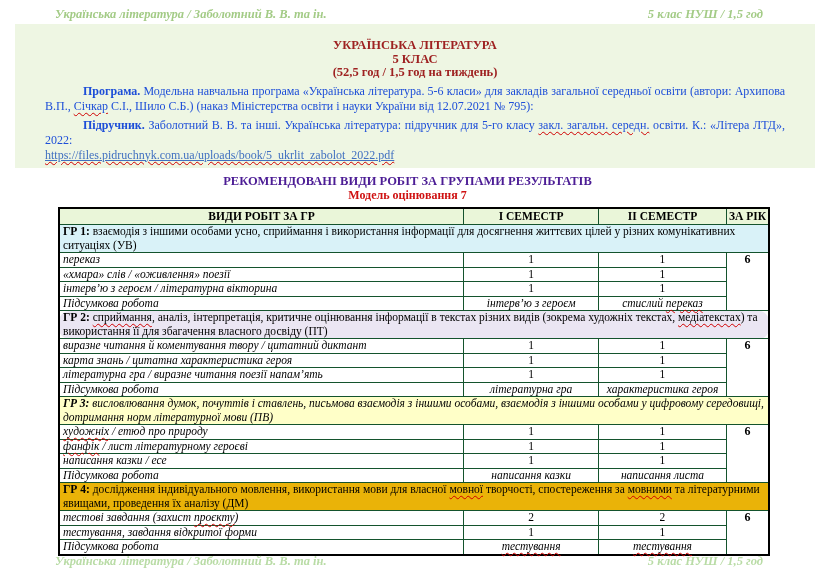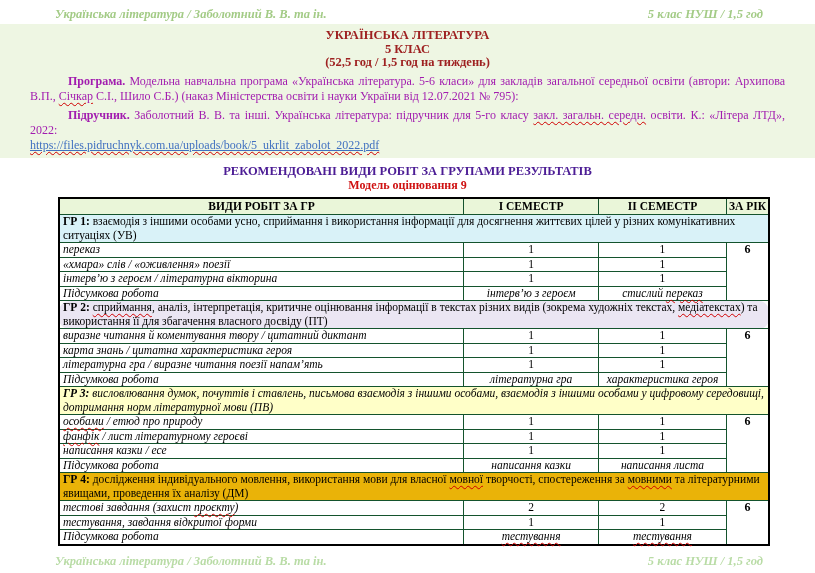--- a/index.html
+++ b/index.html
@@ -10,23 +10,23 @@
   .runhead {
     display:flex; justify-content:space-between;
     padding:7px 52px 2px 55px;
     color:#a3cb86; font-weight:bold; font-style:italic; font-size:12.5px;
   }
   .runfoot {
     position:absolute; left:0; right:0; bottom:4px;
     display:flex; justify-content:space-between; padding:0 52px 0 55px;
     color:#b9dca6; font-weight:bold; font-style:italic; font-size:12.5px;
   }
-  .topband { background:#eef6e3; padding:5px 30px 5px 30px; }
+  .topband { background:#eef6e3; padding:15px 30px 5px 30px;margin-left:15px; }
   .doctitle { text-align:center; color:#9e2121; font-weight:bold; font-size:12.5px; line-height:13.5px; }
-  .para { margin:4px 0 0 0; text-indent:38px; text-align:justify; font-size:12px; line-height:15px; color:#a21caf; }
+  .para { margin:4px 0 0 0; text-indent:38px; text-align:justify; font-size:12px; line-height:15px; color:#1d4ed8; }
   .linkline { margin:0; font-size:12px; line-height:15px; }
   .linkline a { color:#4070c0; text-decoration:underline; word-break:break-all; cursor:pointer; }
   .sq { text-decoration:underline wavy #d00000 1px; text-underline-offset:2px; }
   .redhead  { text-align:center; color:#4c1d95; font-weight:bold; font-size:12.5px; margin-top:6px; line-height:14px; }
   .redhead2 { text-align:center; color:#cf1111; font-weight:bold; font-size:12px;   line-height:14px; }
   table.grid {
     border-collapse:collapse; table-layout:fixed;
     margin:5px 0 0 58px; width:712px;
     font-size:11.5px; border:2px solid #000;
   }
@@ -59,21 +59,21 @@
       <div>УКРАЇНСЬКА ЛІТЕРАТУРА</div>
       <div>5 КЛАС</div>
       <div>(52,5 год / 1,5 год на тиждень)</div>
     </div>
     <p class="para"><b>Програма.</b><span> Модельна навчальна програма «Українська література. 5-6 класи» для закладів загальної середньої освіти (автори: Архипова В.П., </span><span><span class="sq">Січкар</span></span><span> С.І., Шило С.Б.) (наказ Міністерства освіти і науки України від 12.07.2021 № 795):</span></p>
     <p class="para"><b>Підручник.</b><span> Заболотний В. В. та інші. Українська література: підручник для 5-го класу </span><span><span class="sq">закл. загальн. середн.</span></span><span> освіти. К.: «Літера ЛТД», 2022:</span></p>
     <div class="linkline"><a><span class="sq">https://files.pidruchnyk.com.ua/uploads/book/5_ukrlit_zabolot_2022.pdf</span></a></div>
   </div>
 
   <div class="redhead">РЕКОМЕНДОВАНІ ВИДИ РОБІТ ЗА ГРУПАМИ РЕЗУЛЬТАТІВ</div>
-  <div class="redhead2">Модель оцінювання 9</div>
+  <div class="redhead2">Модель оцінювання 7</div>
 
   <table class="grid">
     <colgroup>
       <col style="width:57%">
         <col style="width:19%">
         <col style="width:18%">
         <col style="width:6%">
     </colgroup>
     <tbody>
         <tr>
@@ -130,21 +130,21 @@
     <tr>
       <td class="finlabel">Підсумкова робота</td>
       <td class="fin">літературна гра</td>
       <td class="fin">характеристика героя</td>
     </tr>
 
     <tr>
       <td class="band g3" colspan="4"><b>ГР 3:</b><span> висловлювання думок, почуттів і ставлень, письмова взаємодія з іншими особами, взаємодія з іншими особами у цифровому середовищі, дотримання норм літературної мови (ПВ)</span></td>
     </tr>
     <tr>
-      <td class="item"><span class="sq">особами</span><span> / етюд про природу</span></td>
+      <td class="item"><span class="sq">художніх</span><span> / етюд про природу</span></td>
       <td class="num">1</td>
       <td class="num">1</td>
       <td class="year" rowspan="4">6</td>
     </tr>
     <tr>
       <td class="item"><span class="sq">фанфік</span><span> / лист літературному героєві</span></td>
       <td class="num">1</td>
       <td class="num">1</td>
     </tr>
     <tr>

